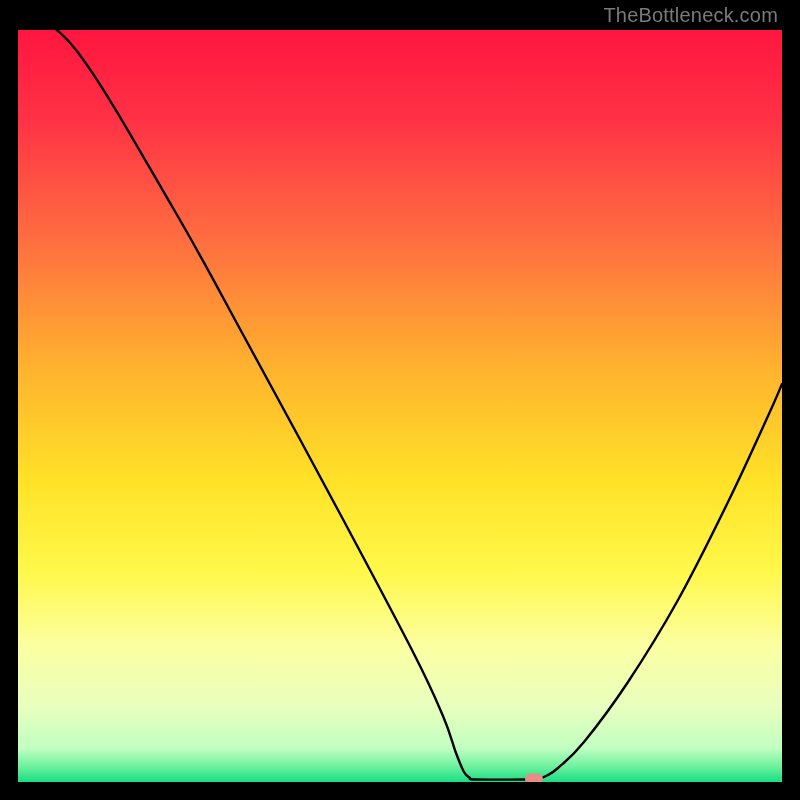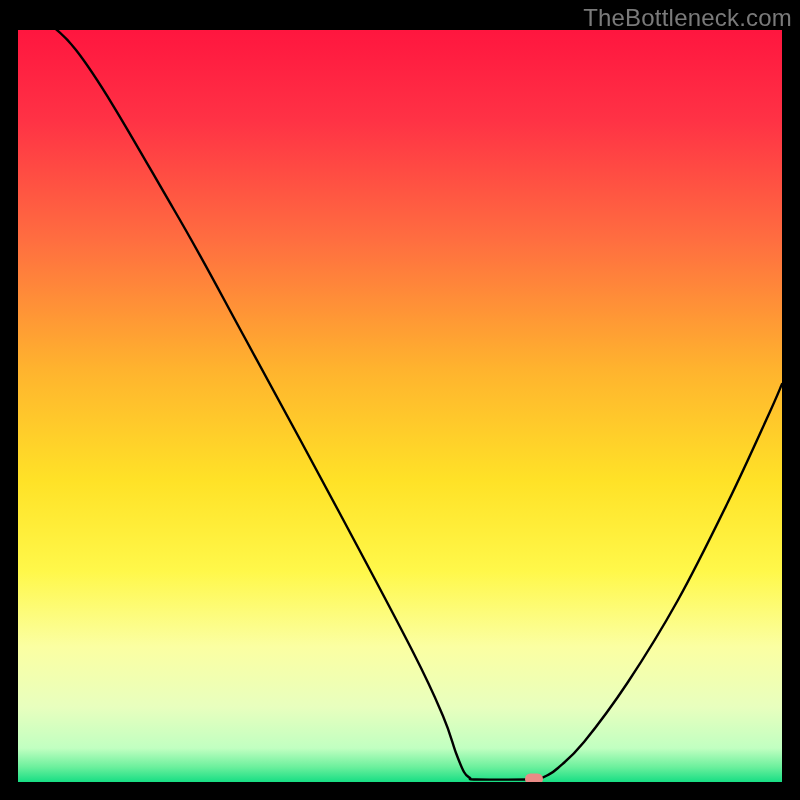--- a/index.html
+++ b/index.html
@@ -12,23 +12,23 @@
   }
   .container {
     position: relative;
     width: 800px;
     height: 800px;
     background: #000;
   }
   .watermark {
     position: absolute;
     top: 4px;
-    right: 8px;
+    right: 22px;
     color: #7a7a7a;
-    font-size: 24px;
+    font-size: 20px;
     font-weight: 500;
     letter-spacing: 0.2px;
     z-index: 10;
   }
   .plot-area {
     position: absolute;
     left: 18px;
     top: 30px;
     width: 764px;
     height: 752px;

